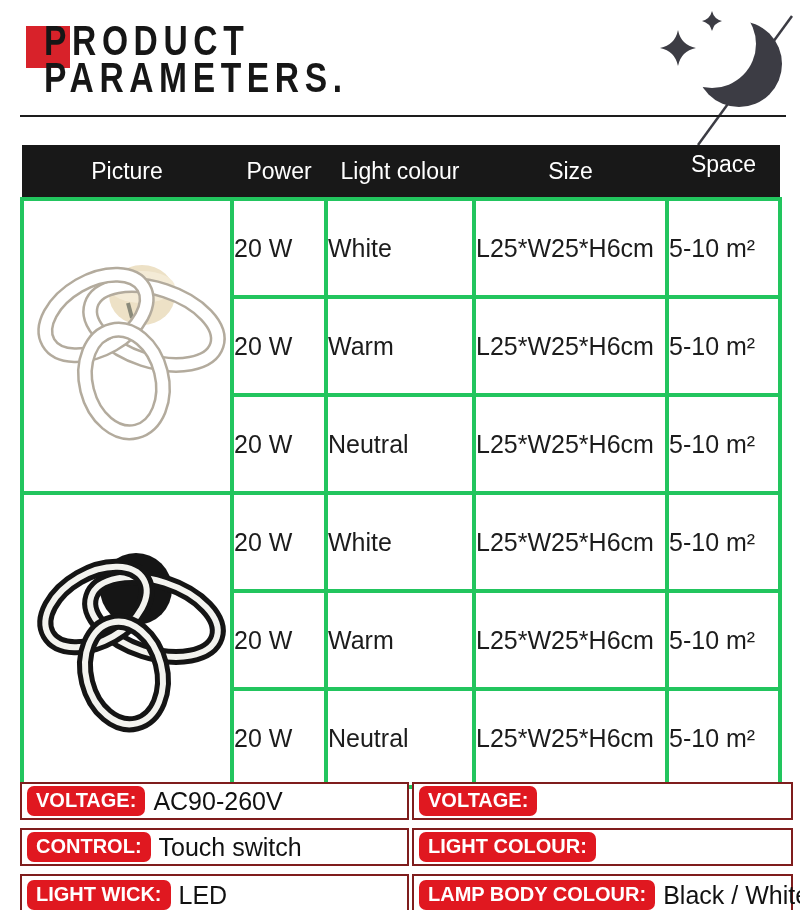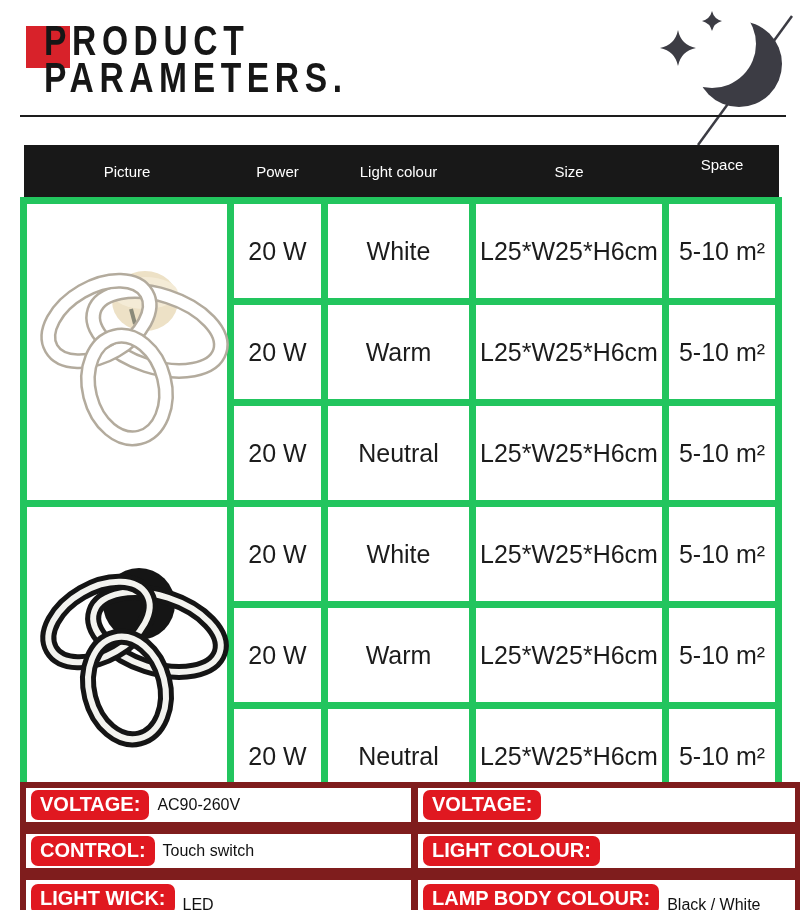--- a/index.html
+++ b/index.html
@@ -12,39 +12,39 @@
          color:#161616;letter-spacing:7px;line-height:37px;
          transform:scaleX(0.80);transform-origin:left top;white-space:nowrap;}
   .title span{display:block;}
   .moon-wrap{position:absolute;left:640px;top:0;width:160px;height:145px;}
   .head-rule{position:absolute;left:20px;top:115px;width:766px;height:0;
              border-top:2px solid #1d1d1d;}
 
   
   .param-table{position:absolute;left:20px;top:145px;width:762px;
                border-collapse:collapse;table-layout:fixed;}
-  .param-table th{background:#181818;color:#fff;font-weight:400;font-size:15px;
+  .param-table th{background:#181818;color:#fff;font-weight:400;font-size:23px;
                   height:52px;border:none;padding:0;}
   .param-table th .raise{position:relative;top:-7px;}
-  .param-table td{border:7px solid #22c55e;text-align:center;vertical-align:middle;
+  .param-table td{border:4px solid #22c55e;text-align:left;vertical-align:middle;
                   font-size:25px;color:#1c1c1c;padding:0;height:94px;background:#fff;}
   td.pic-cell{width:214px;}
   .col-power{width:94px;}
   .col-light{width:148px;}
   .col-size{width:193px;}
   .col-space{width:113px;}
   .space-val{font-size:23px;}
 
   
   .specs{position:absolute;left:20px;top:782px;width:766px;}
-  .spec-box{position:absolute;height:34px;border:6px solid #7f1d1d;background:#fff;
+  .spec-box{position:absolute;height:34px;border:2px solid #7f1d1d;background:#fff;
             display:flex;align-items:center;padding-left:5px;}
   .spec-box .chip{background:#e01820;color:#fff;font-weight:700;font-size:20px;
                   border-radius:7px;padding:2px 9px 4px 9px;line-height:24px;white-space:nowrap;}
-  .spec-box .val{font-size:16px;color:#111;margin-left:8px;white-space:nowrap;}
+  .spec-box .val{font-size:25px;color:#111;margin-left:8px;white-space:nowrap;}
   .sb-l{left:0;width:380px;}
   .sb-r{left:392px;width:372px;}
   .row-0{top:0;}
   .row-1{top:46px;}
   .row-2{top:92px;align-items:flex-end;}
 </style>
 </head>
 <body>
 
 <div class="page">

